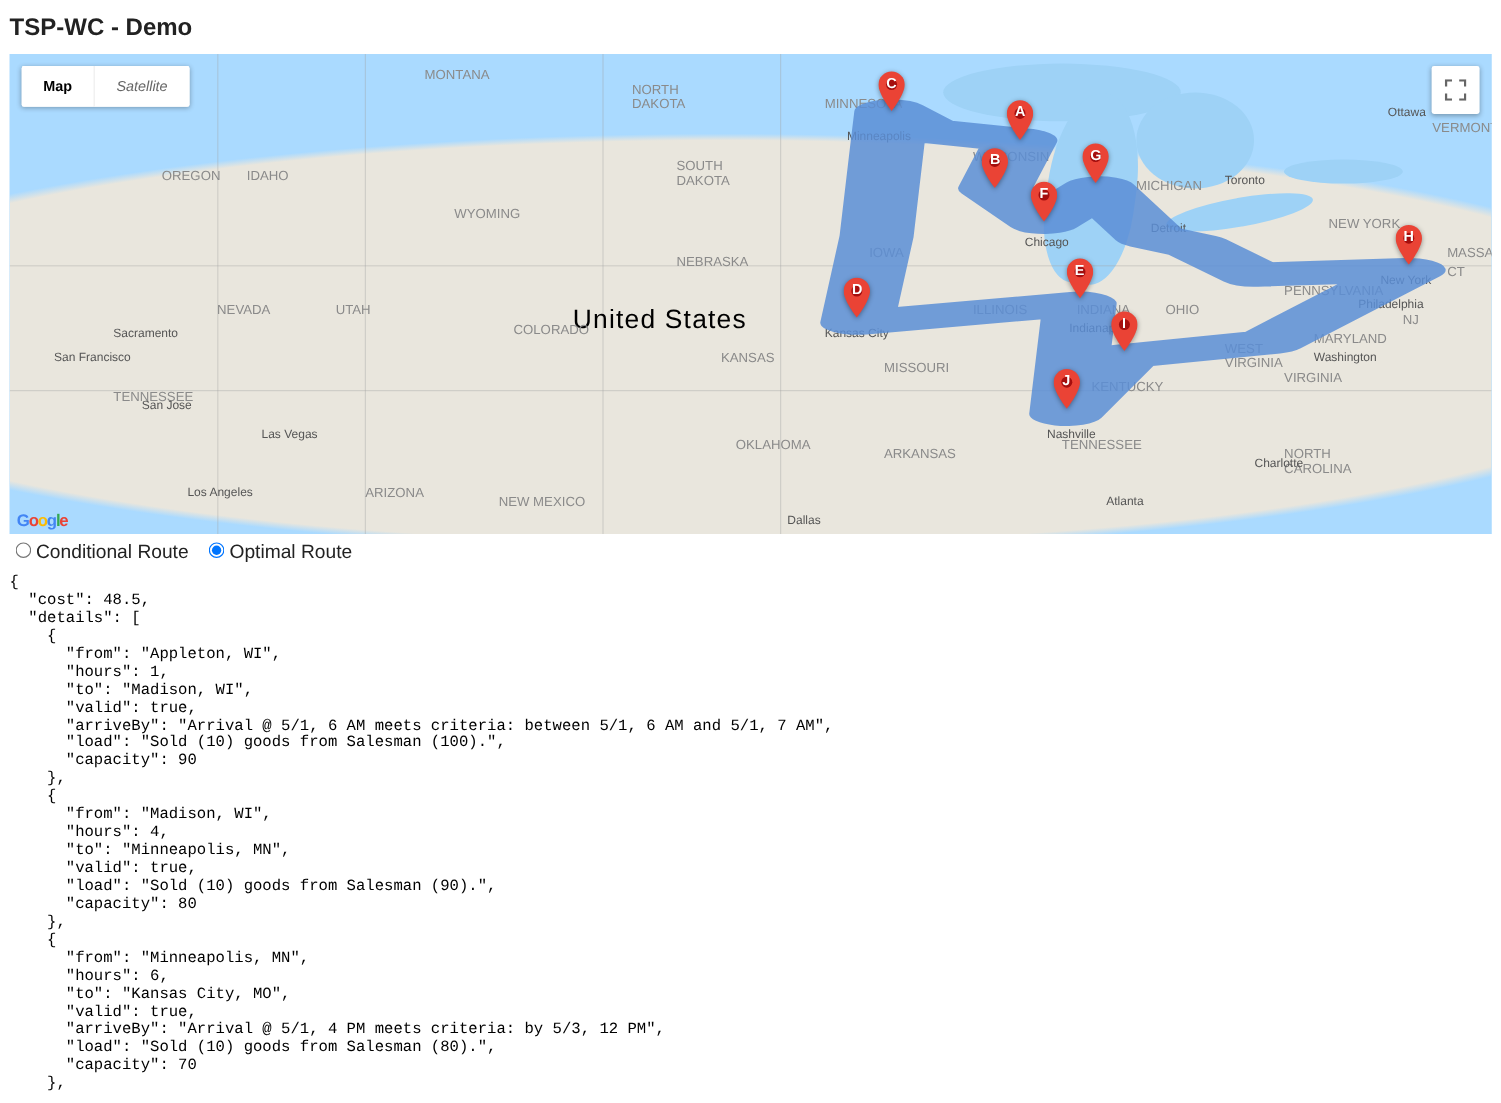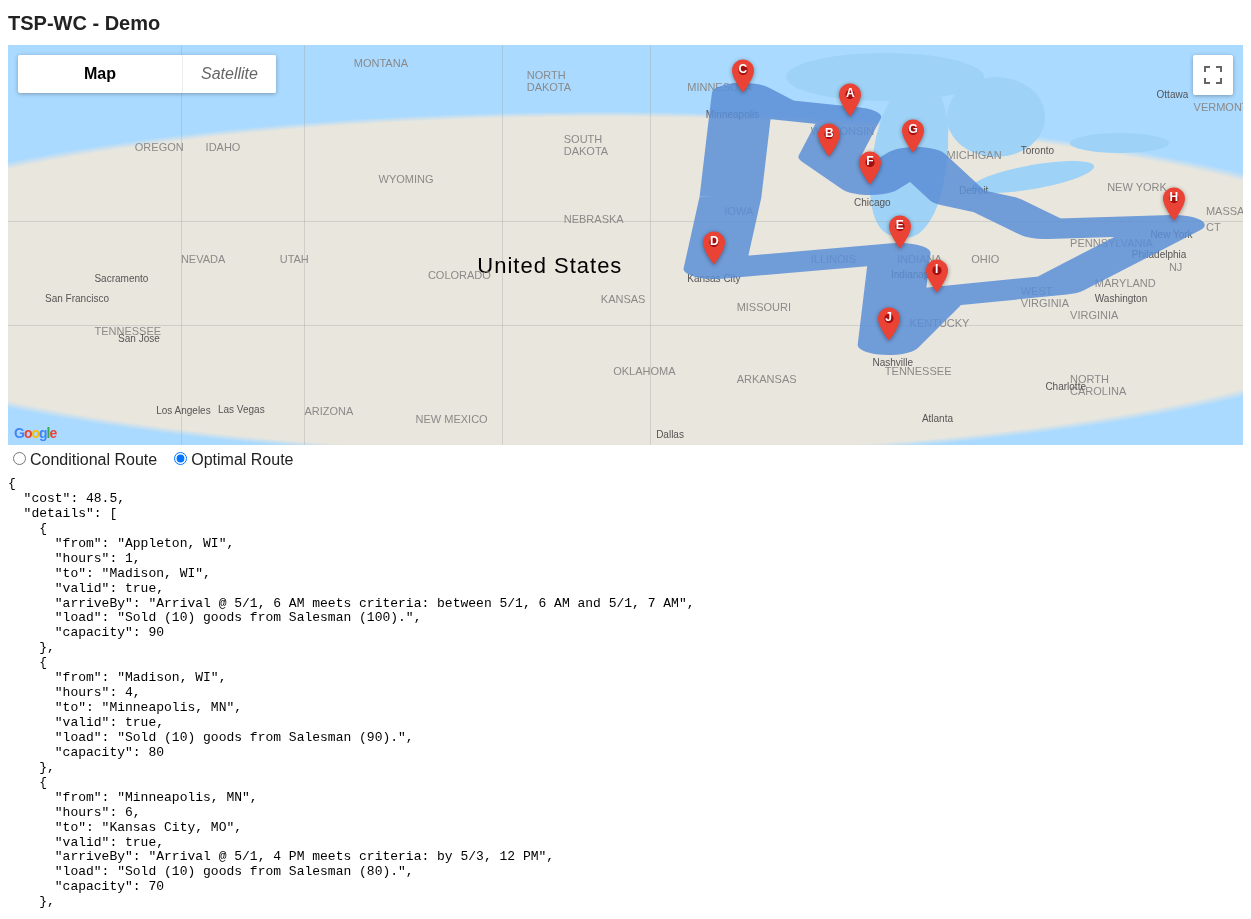--- a/index.html
+++ b/index.html
@@ -105,25 +105,24 @@
     background: #fff;
     border-radius: 2px;
     box-shadow: 0 1px 4px rgba(0,0,0,0.3);
     overflow: hidden;
     font-size: 16px;
   }
   .maptype button {
     border: none;
     background: #fff;
     padding: 10px 18px;
-    font-size: 16px;
+    font-size: 12px;
     cursor: pointer;
     color: #666;
     font-family: inherit;
-    margin-left: 48px;
   }
   .maptype button.active {
     color: #000;
     font-weight: 600;
   }
   .maptype button + button {
     border-left: 1px solid #eee;
     font-style: italic;
   }
   .google-logo {
@@ -240,21 +239,21 @@
       <div class="map-label city" style="left: 93%; top: 11%;">Ottawa</div>
       <div class="map-label city" style="left: 92.5%; top: 46%;">New York</div>
       <div class="map-label city" style="left: 91%; top: 51%;">Philadelphia</div>
       <div class="map-label city" style="left: 88%; top: 62%;">Washington</div>
       <div class="map-label city" style="left: 71.5%; top: 56%;">Indianapolis</div>
       <div class="map-label city" style="left: 55%; top: 57%;">Kansas City</div>
       <div class="map-label city" style="left: 70%; top: 78%;">Nashville</div>
       <div class="map-label city" style="left: 84%; top: 84%;">Charlotte</div>
       <div class="map-label city" style="left: 74%; top: 92%;">Atlanta</div>
       <div class="map-label city" style="left: 12%; top: 90%;">Los Angeles</div>
-      <div class="map-label city" style="left: 17%; top: 78%; margin-top: 47px;">Las Vegas</div>
+      <div class="map-label city" style="left: 17%; top: 78%;">Las Vegas</div>
       <div class="map-label city" style="left: 6%; top: 72%; margin-left: 36px;">San Jose</div>
       <div class="map-label city" style="left: 3%; top: 62%;">San Francisco</div>
       <div class="map-label city" style="left: 7%; top: 57%;">Sacramento</div>
       <div class="map-label city" style="left: 49%; top: 96%; margin-left: 43px;">Dallas</div>
     </div>
 
   <svg class="route-svg" viewBox="0 0 100 100" preserveAspectRatio="none">
     <path id="route-path" class="route-path" d="M 68.2 18 L 66.5 28 L 69.8 35 L 73.5 28 L 77 38 L 80 40 L 84 46 L 94.4 45 L 85 60 L 75.2 63 L 71.3 75 L 72.2 52 L 57.2 56 L 58.5 38 L 59.3 17 L 59.5 12 L 62 16 L 68.2 18"></path>
   </svg>
 

